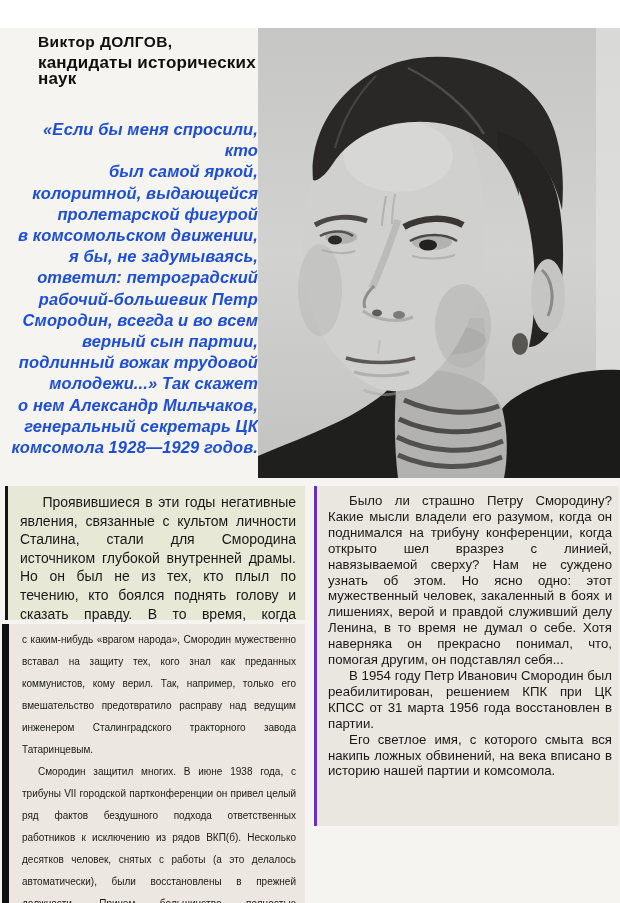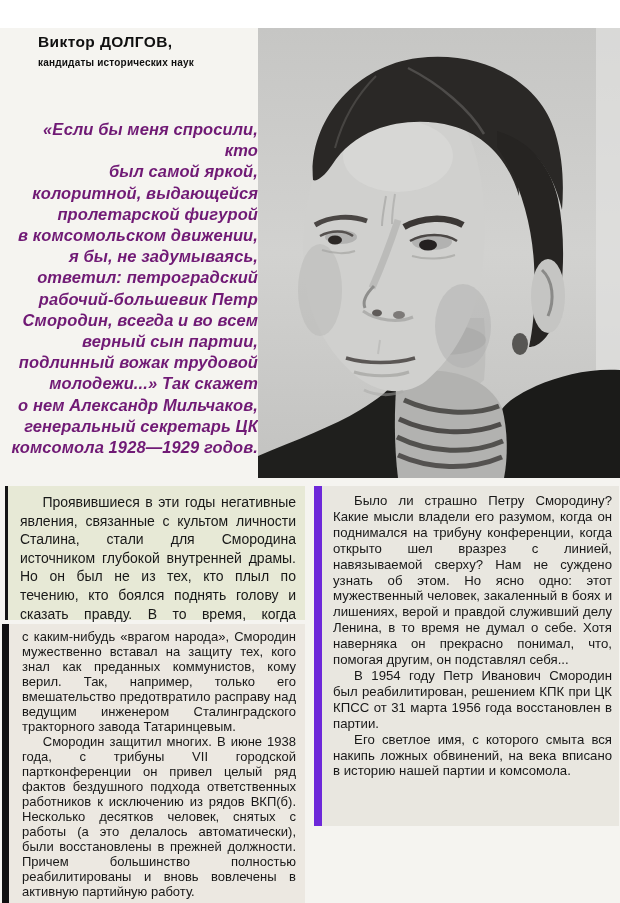--- a/index.html
+++ b/index.html
@@ -5,50 +5,50 @@
   html,body{margin:0;padding:0;}
   .page{
     position:relative;width:620px;height:903px;overflow:hidden;
     background:#f5f4f0;
     font-family:"Liberation Sans", sans-serif;
     margin-top:28px;
   }
   
   .byline{position:absolute;left:38px;top:4px;width:230px;color:#101010;}
   .byline .author{font-size:15.5px;font-weight:bold;line-height:20px;letter-spacing:.4px;}
-  .byline .credentials{font-size:10px;font-weight:bold;line-height:16px;margin-top:3px;letter-spacing:.2px;}
+  .byline .credentials{font-size:17px;font-weight:bold;line-height:16px;margin-top:3px;letter-spacing:.2px;}
   
   .quote{
     position:absolute;left:10px;top:91px;width:248px;
     text-align:right;font-style:italic;font-weight:bold;
-    font-size:16.5px;line-height:21.2px;color:#701a75;
+    font-size:16.5px;line-height:21.2px;color:#1d4ed8;
     white-space:pre-line;letter-spacing:.1px;
   }
   
   .photo{position:absolute;left:258px;top:0;width:362px;height:450px;background:#c9c9c7;}
   .photo svg{display:block;}
   
   .clip{position:absolute;box-sizing:border-box;}
   .clip p{margin:0;text-align:justify;color:#181818;}
   .indent{text-indent:1.6em;}
   .clip-left-1{
     left:5px;top:458px;width:300px;height:134px;
     background:#e7e9d6;border-left:3px solid #141414;
     padding:7px 9px 0 12px;
   }
   .clip-left-1 p{font-size:14px;line-height:18.6px;}
   .clip-left-2{
     left:2px;top:596px;width:303px;height:307px;
     background:#ece8e1;border-left:7px solid #101010;
     padding:5px 9px 0 13px;
   }
-  .clip-left-2 p{font-size:13px;line-height:15px;}
+  .clip-left-2 p{font-size:10px;line-height:22px;}
   .clip-right{
     left:314px;top:458px;width:305px;height:340px;
-    background:#e9e7e0;border-left:8px solid #6d28d9;
+    background:#e9e7e0;border-left:3px solid #6d28d9;
     padding:7px 7px 0 11px;
   }
   .clip-right p{font-size:13.2px;line-height:15.9px;}
 </style>
 </head>
 <body>
 
 <div class="page">
 
   <div class="byline">

